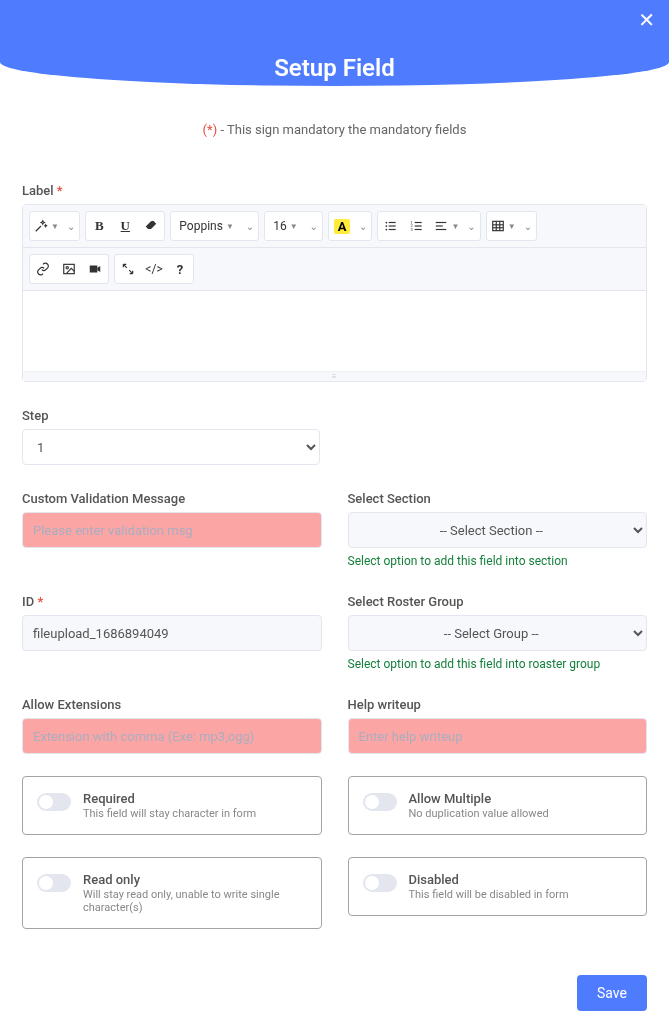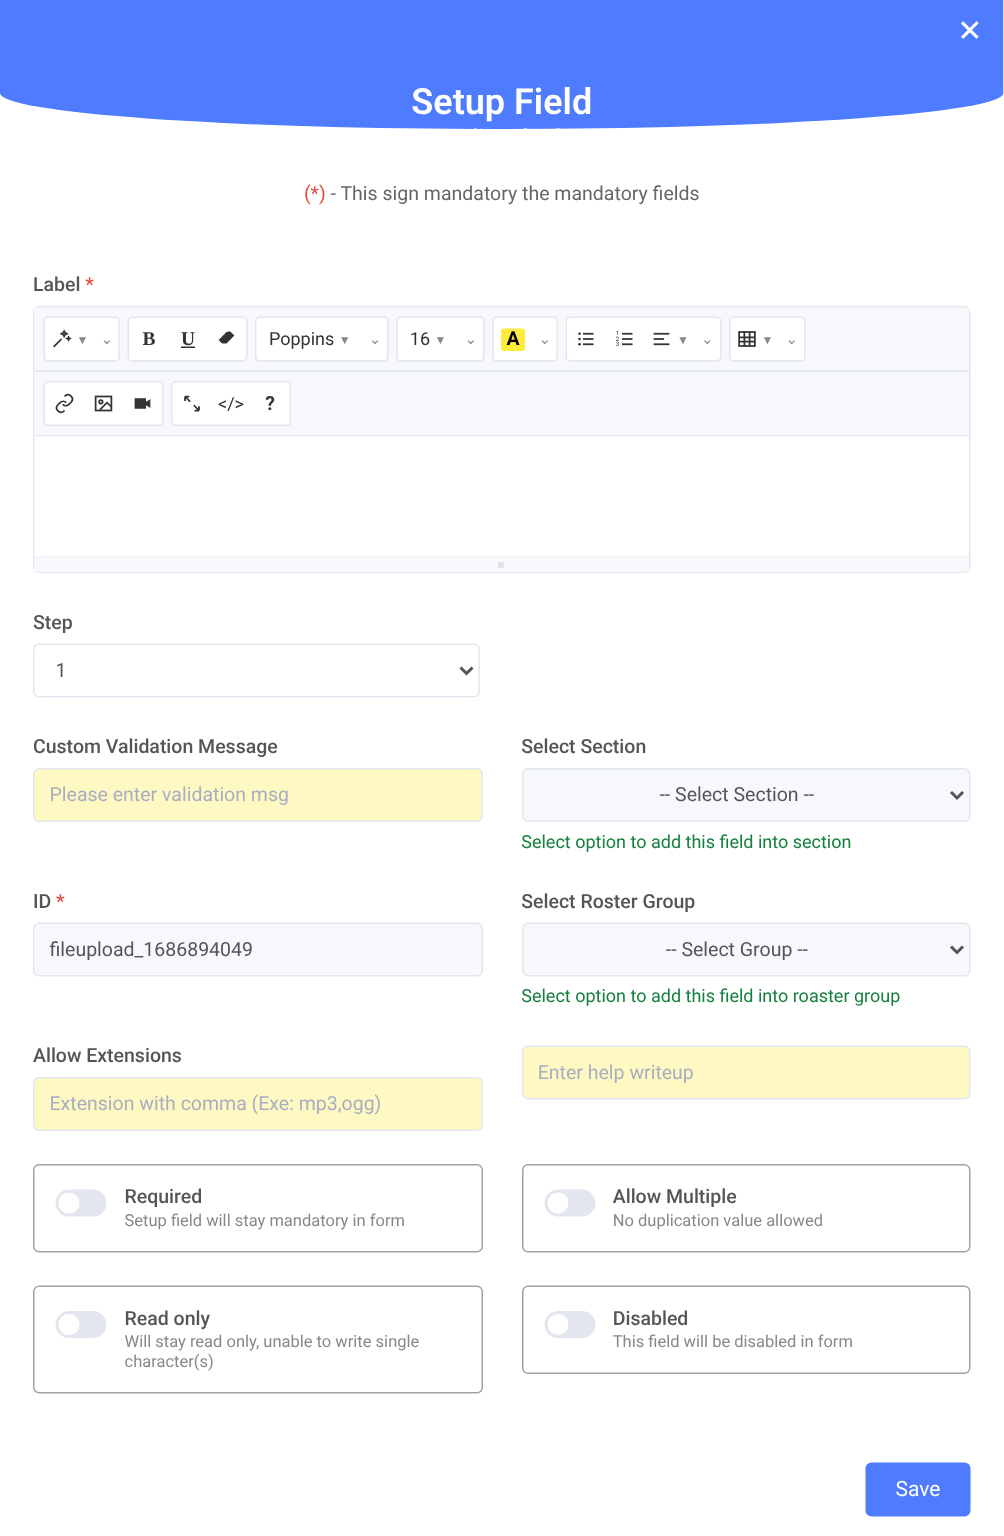--- a/index.html
+++ b/index.html
@@ -141,21 +141,21 @@
     min-width: 0;
   }
   select, input.field {
     width: 100%;
     height: 36px;
     border: 1px solid #e4e6ef;
     border-radius: 4px;
     padding: 0 10px;
     font-size: 13px;
     color: #555;
-    background: #fef9c3;
+    background: #fca5a5;
     font-family: inherit;
   }
   select {
     background: #f6f8fc;
     text-align: center;
     text-align-last: center;
   }
   input.field::placeholder { color: #a8aec0; }
   input.field[readonly] {
     background: #f6f8fc;
@@ -403,31 +403,32 @@
       <div class="helper-link">Select option to add this field into roaster group</div>
     </div>
   </div>
 
   <div class="two-col">
     <div class="col">
       <div class="label-row">Allow Extensions</div>
       <input class="field" placeholder="Extension with comma (Exe: mp3,ogg)" style="">
     </div>
     <div class="col">
+      <div class="label-row">Help writeup</div>
       <input class="field" placeholder="Enter help writeup" style="">
     </div>
   </div>
 
   <div class="two-col" style="margin-top:0;">
     <div class="col">
       <div class="toggle-card">
         <div class="toggle"></div>
         <div class="toggle-text">
           <div class="t-title">Required</div>
-          <div class="t-desc">Setup field will stay mandatory in form</div>
+          <div class="t-desc">This field will stay character in form</div>
         </div>
       </div>
     </div>
     <div class="col">
       <div class="toggle-card">
         <div class="toggle"></div>
         <div class="toggle-text">
           <div class="t-title">Allow Multiple</div>
           <div class="t-desc">No duplication value allowed</div>
         </div>

